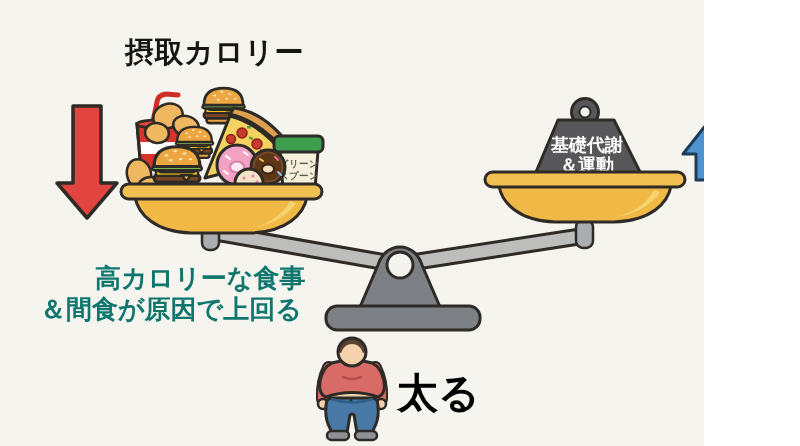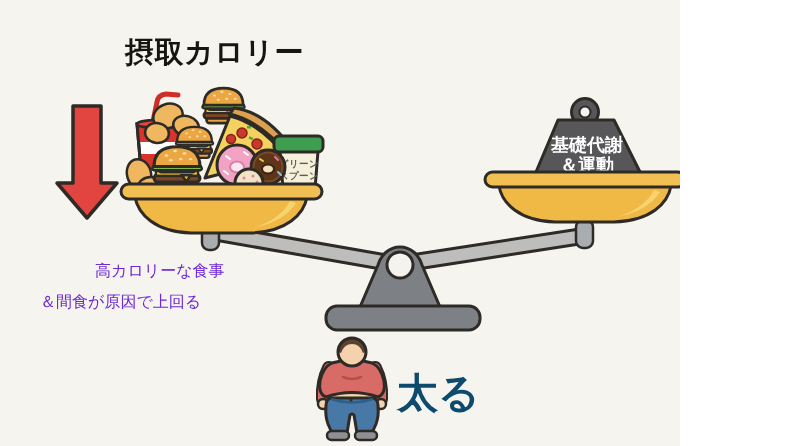--- a/index.html
+++ b/index.html
@@ -1,30 +1,29 @@
 <!DOCTYPE html>
 <html><head>
 <meta charset="utf-8">
 <style>
   html,body{margin:0;padding:0;}
   .stage{
-    position:relative;width:644px;height:446px;overflow:hidden;
+    position:relative;width:704px;height:446px;overflow:hidden;
     background:#f6f4ef;
     font-family:"Liberation Sans","DejaVu Sans",sans-serif;
-    padding-left:36px;
   }
   .title{
     position:absolute;font-weight:800;font-size:29px;color:#171512;
     letter-spacing:0.5px;white-space:nowrap;
   }
   .caption-line{
-    position:absolute;font-weight:400;font-size:16px;color:#6d28d9;white-space:nowrap;
+    position:absolute;font-weight:700;font-size:26px;color:#0f766e;white-space:nowrap;
   }
   .result-label{
-    position:absolute;font-weight:800;font-size:41px;color:#0c4a6e;white-space:nowrap;
+    position:absolute;font-weight:800;font-size:41px;color:#000000;white-space:nowrap;
   }
   svg{position:absolute;left:0;top:0;}
   svg text{font-family:"Liberation Sans","DejaVu Sans",sans-serif;}
   .weight-text{font-size:18px;font-weight:800;fill:#ffffff;}
   .cup-text{font-size:9.5px;font-weight:700;fill:#5a6150;letter-spacing:0.5px;}
 </style>
 </head>
 <body>
 
 <div class="stage">

